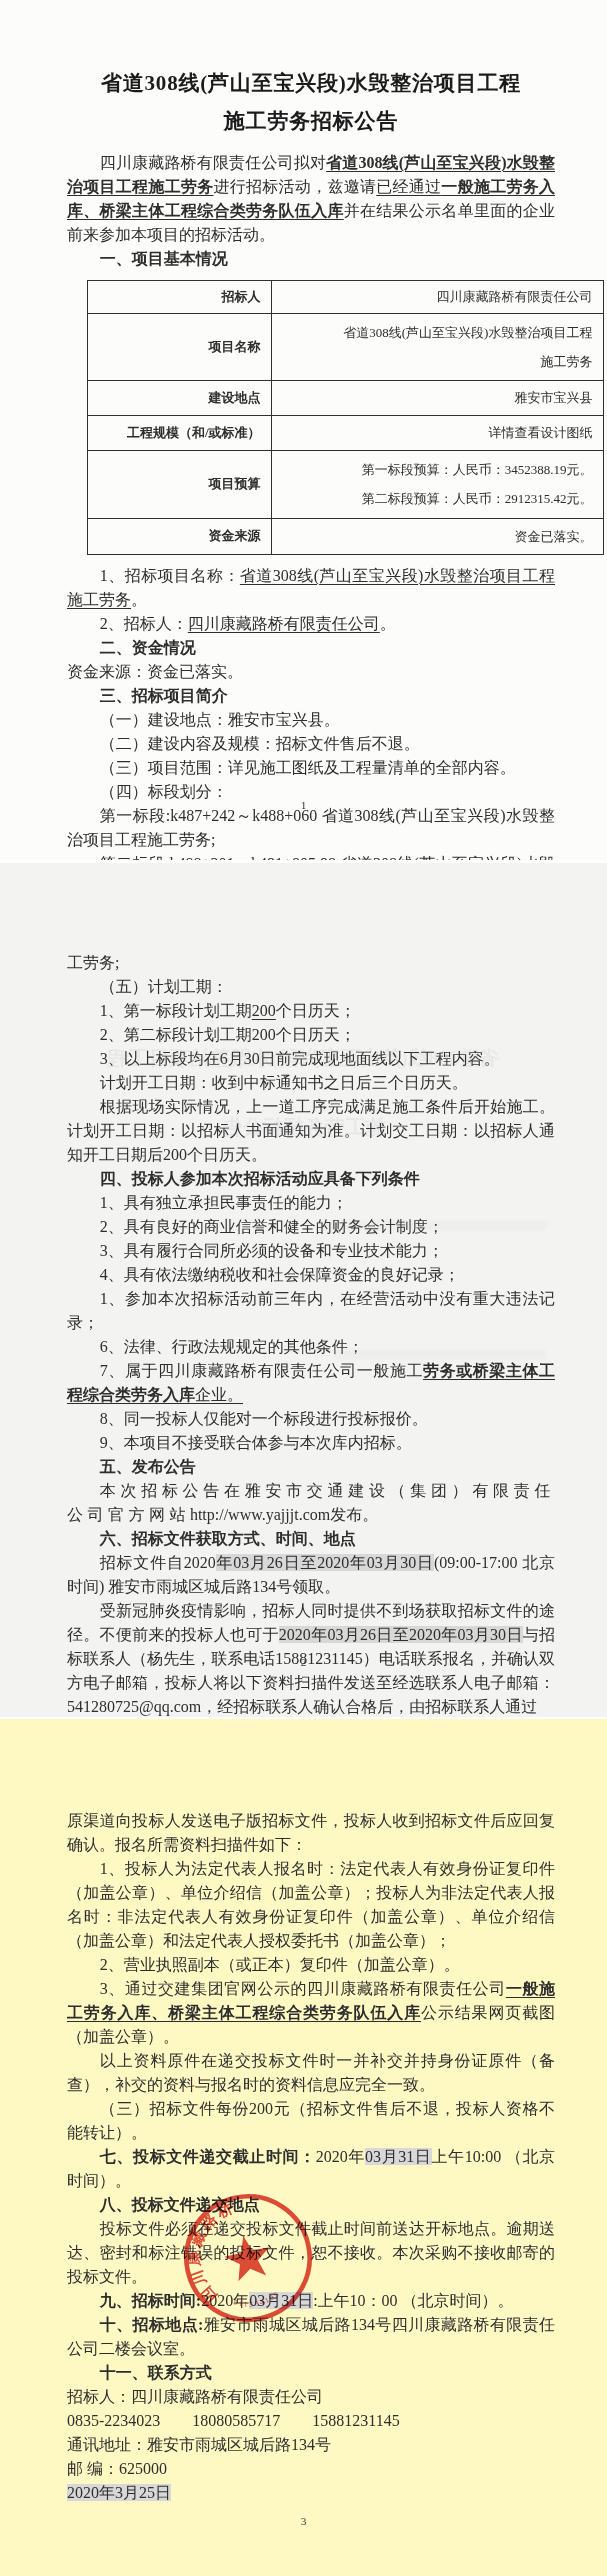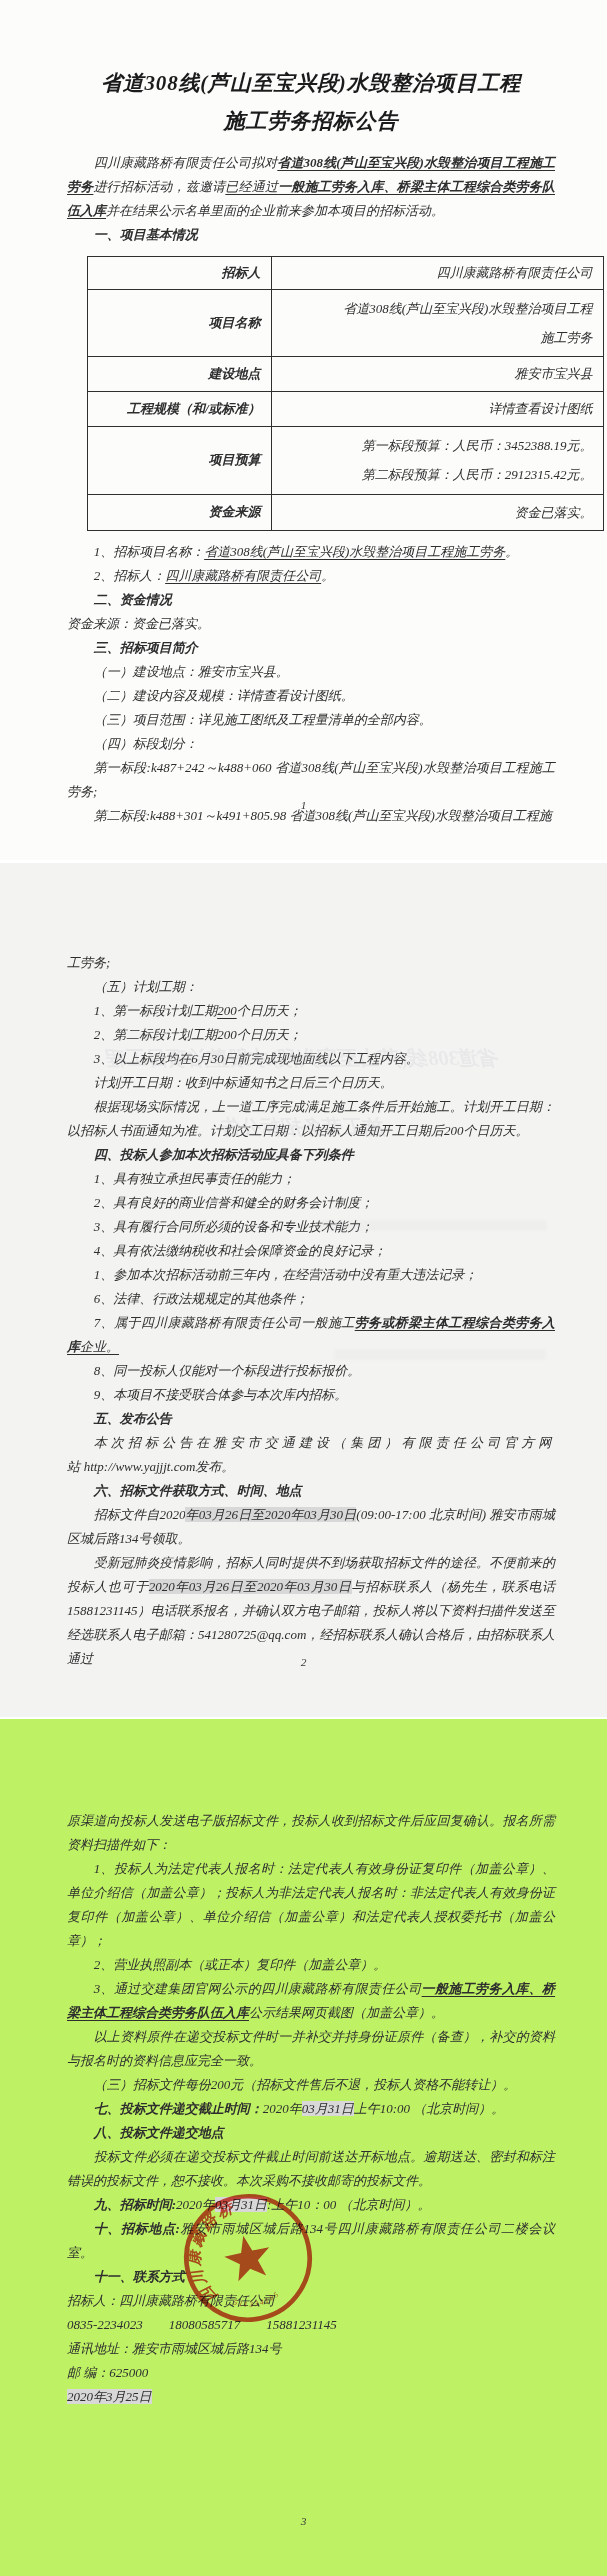--- a/index.html
+++ b/index.html
@@ -1,26 +1,26 @@
 <!DOCTYPE html>
 <html style="--seal: #d9352b; --hl: #d8d8d8;font-size:12px"><head>
 <meta charset="utf-8">
 <style>
   html,body{margin:0;padding:0;background:#ffffff;}
   body{width:607px;font-family:"Liberation Serif","DejaVu Serif",serif;}
-  .canvas{width:607px;font-style:italic;}
+  .canvas{width:607px;}
   .page{position:relative;width:607px;overflow:hidden;box-sizing:border-box;
         padding-left:67px;padding-right:52px;color:#2e2e2e;}
   .page1{height:860px;background:#fcfcfb;padding-top:64px;}
   .page2{height:854px;background:#f3f3f1;margin-top:3px;padding-top:88px;}
-  .page3{height:857px;background:#bef264;margin-top:2.3px;padding-top:90px;}
+  .page3{height:857px;background:#fef9c3;margin-top:2.3px;padding-top:90px;}
   .title{margin:0 0 10.6px 0;text-align:center;font-size:21px;line-height:38px;
          font-weight:700;color:#1b1b1b;letter-spacing:0.8px;}
   .title .tline{display:block;}
-  .para{font-size:13px;line-height:24px;text-align:justify;margin:0;}
+  .para{font-size:16px;line-height:24px;text-align:justify;margin:0;}
   .ind{text-indent:2.05em;}
   .right{}
   .b{font-weight:700;}
   .u{text-decoration:underline;text-underline-offset:3px;text-decoration-thickness:0.8px;}
   .hl{background:var(--hl,#d8d8d8);}
   .sp{letter-spacing:.28em;}
   .info-table{border-collapse:collapse;width:517px;margin:9px 0 9px 20px;table-layout:fixed;text-align:right;}
   .info-table td{border:0.8px solid #2f2f2f;font-size:13px;padding:1.5px 10.6px;vertical-align:middle;}
   .info-table .lbl{width:162px;font-weight:700;}
   .info-table .vline{line-height:29px;}
@@ -94,21 +94,21 @@
       </tbody>
     </table>
 
     <div>
         <div class="para ind"><span>1、招标项目名称：</span><span class="u">省道308线(芦山至宝兴段)水毁整治项目工程施工劳务</span><span>。</span></div>
         <div class="para ind"><span>2、招标人：</span><span class="u">四川康藏路桥有限责任公司</span><span>。</span></div>
         <div class="para ind"><span class="b">二、资金情况</span></div>
         <div class="para"><span>资金来源：资金已落实。</span></div>
         <div class="para ind"><span class="b">三、招标项目简介</span></div>
         <div class="para ind"><span>（一）建设地点：雅安市宝兴县。</span></div>
-        <div class="para ind"><span>（二）建设内容及规模：详情查看设计图纸。</span></div>
+        <div class="para ind"><span>（二）建设内容及规模：招标文件售后不退。</span></div>
         <div class="para ind"><span>（三）项目范围：详见施工图纸及工程量清单的全部内容。</span></div>
         <div class="para ind"><span>（四）标段划分：</span></div>
         <div class="para ind"><span>第一标段:k487+242～k488+060 省道308线(芦山至宝兴段)水毁整治项目工程施工劳务;</span></div>
         <div class="para ind"><span>第二标段:k488+301～k491+805.98 省道308线(芦山至宝兴段)水毁整治项目工程施</span></div>
       </div>
 
     <div class="pagenum">1</div>
   </section>
 
   <section class="page page2">

